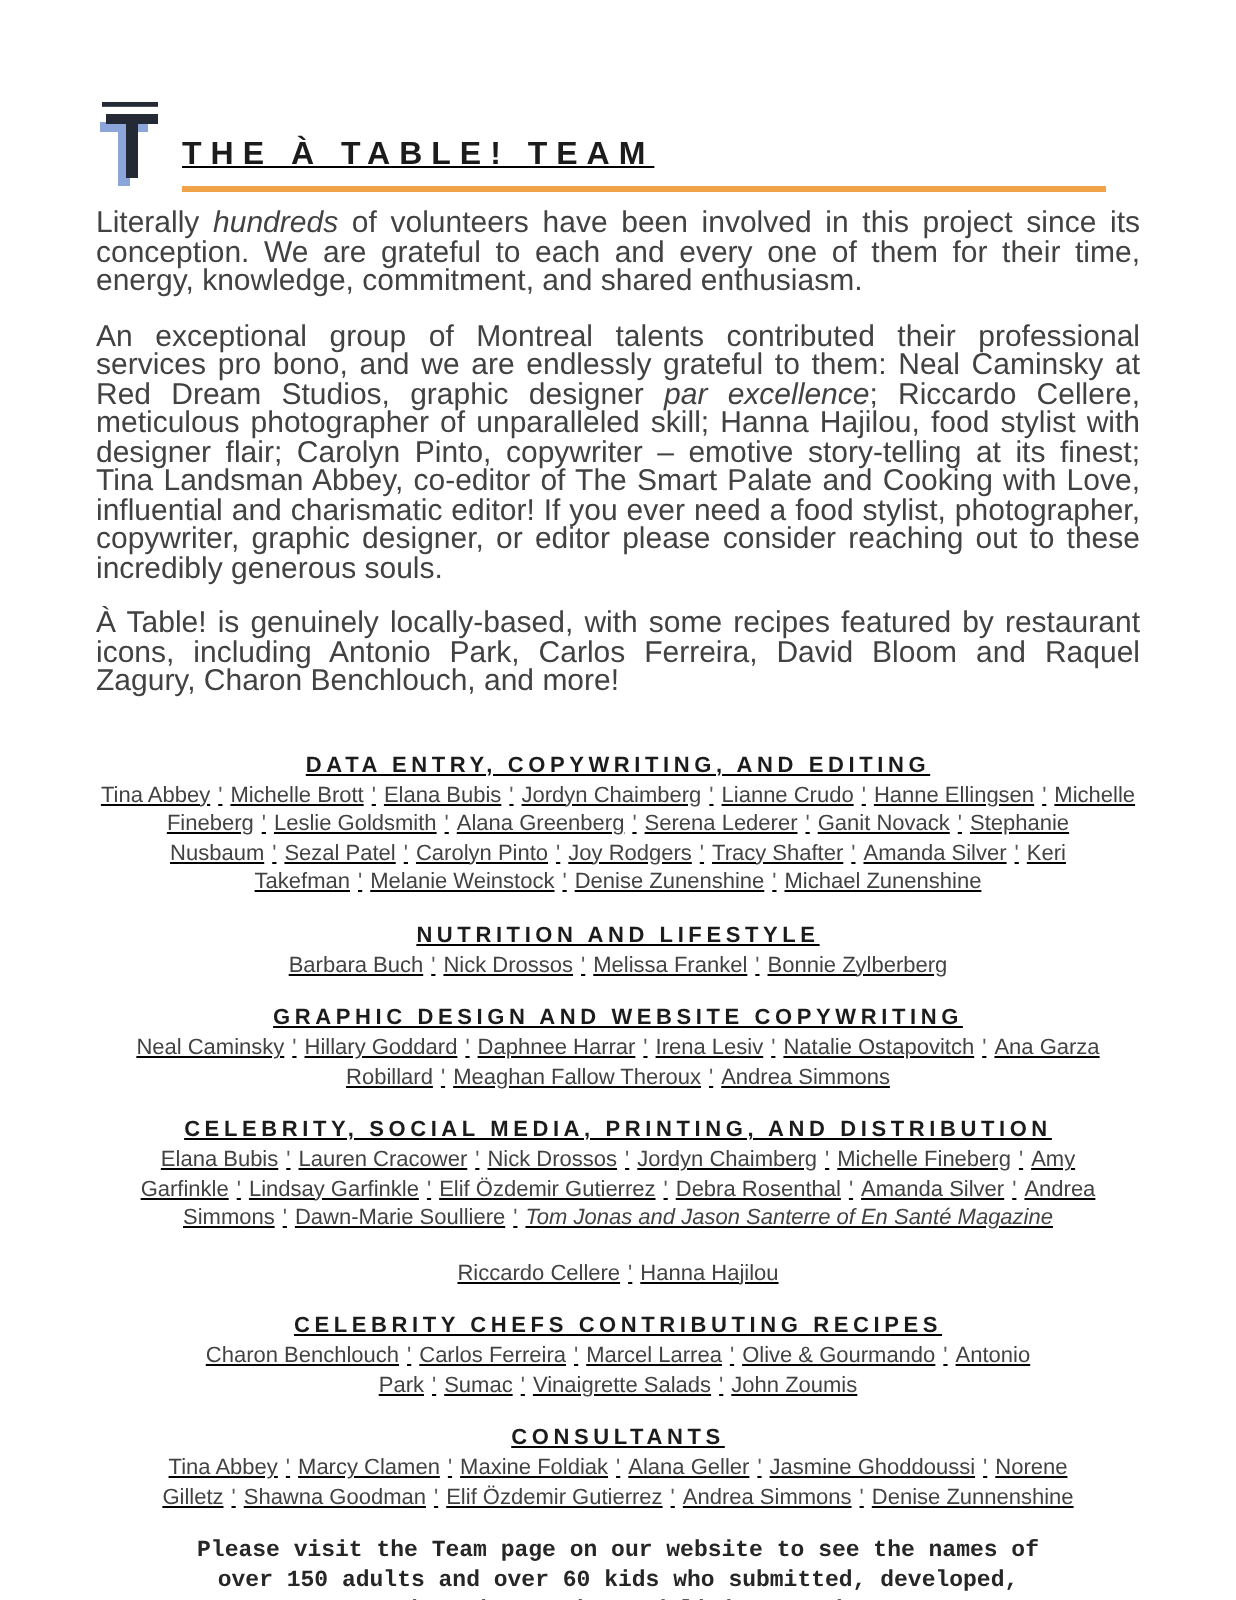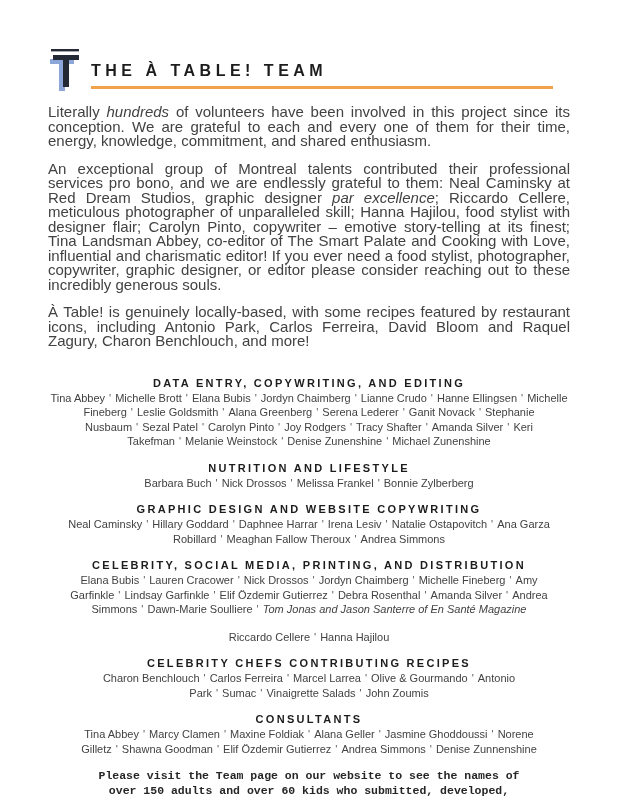--- a/index.html
+++ b/index.html
@@ -8,35 +8,35 @@
     --logo-blue:#8CA6DA;
     --ink:#1c1c1c;
     --body:#424242;
   }
   *{box-sizing:border-box;}
   html,body{margin:0;padding:0;background:#ffffff;}
   body{font-family:"Liberation Sans","DejaVu Sans",sans-serif;}
   .page{width:618px;height:800px;background:#fff;padding:44px 48px 0 48px;overflow:hidden;}
 
   
-  .header{display:flex;align-items:center;gap:9px;height:52px;}
+  .header{display:flex;align-items:flex-end;gap:9px;height:52px;text-decoration:underline;}
   .logo{flex:0 0 auto;display:block;width:34px;height:48px;}
   .titlebox{flex:1;padding-top:11px;}
   h1{font-size:16px;font-weight:700;letter-spacing:4.5px;color:var(--ink);
      margin:0 0 6px 0;white-space:nowrap;}
   .rule{height:3px;width:462px;background:var(--accent);}
 
   
   .intro p{margin:13px 0 0 0;font-size:15px;line-height:14.5px;color:var(--body);
            text-align:justify;}
   .intro p.first{margin-top:9px;}
   .intro em{font-style:italic;}
 
   
-  .sections{margin-top:28px;text-align:center;}
+  .sections{margin-top:28px;text-align:center;text-decoration:underline;}
   .team-section{margin-top:13px;}
   .team-section:first-child{margin-top:0;}
   h2{font-size:11px;font-weight:700;letter-spacing:2.3px;color:var(--ink);
      margin:0 0 2px 0;}
   .names{font-size:11px;line-height:14.5px;color:var(--body);margin:0 auto;max-width:522px;}
   .sep{padding:0 4px;color:#5a5a5a;font-weight:400;}
   .names .note{font-style:italic;}
 
   
   .footer{margin-top:12px;text-align:center;font-family:Liberation Mono, monospace;}

